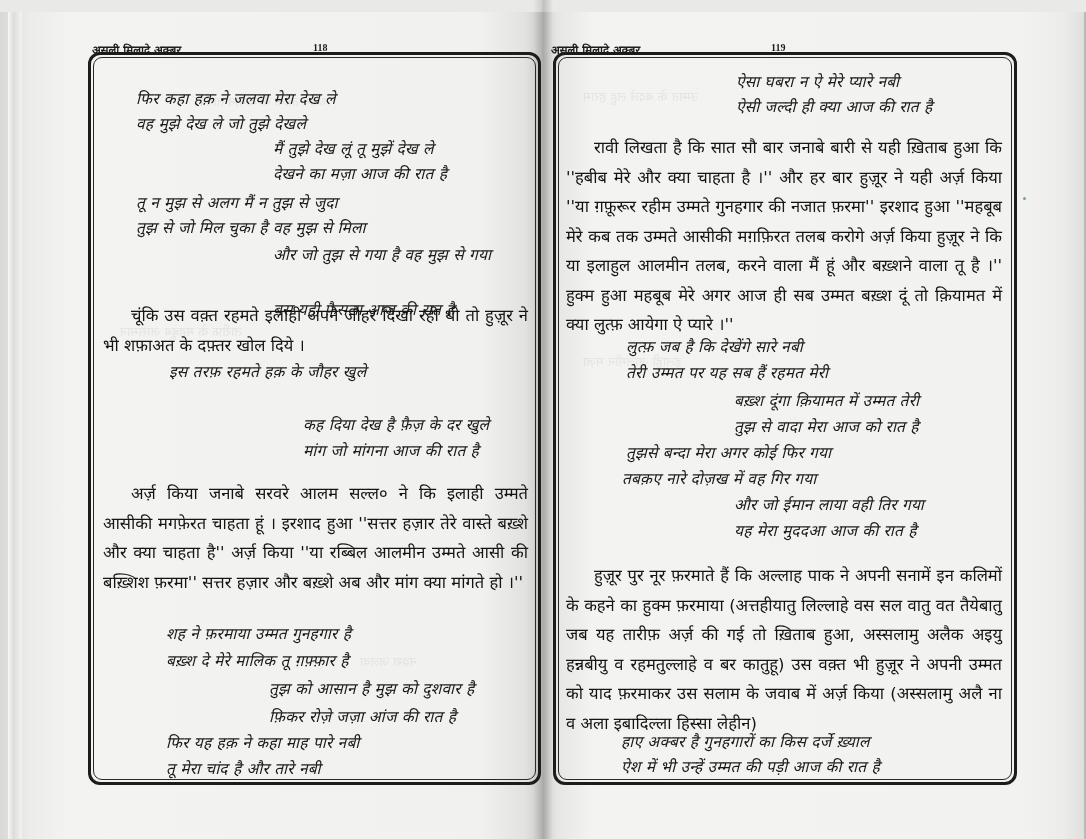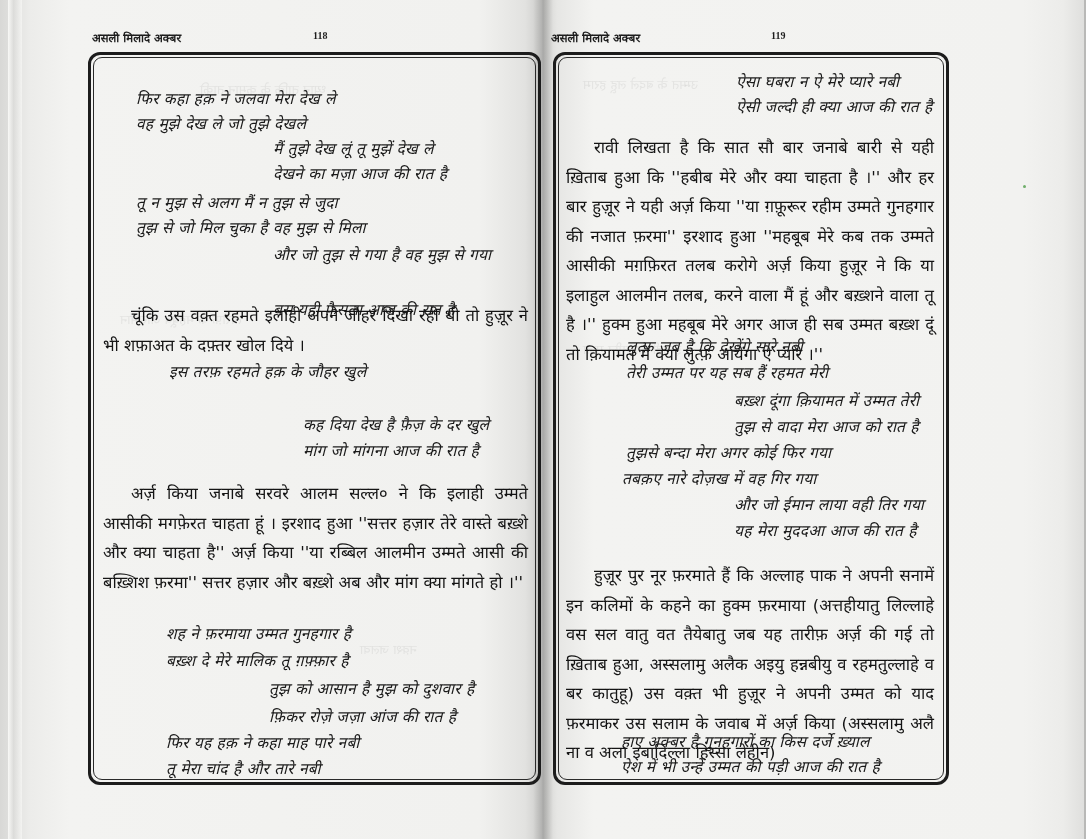--- a/index.html
+++ b/index.html
@@ -4,21 +4,21 @@
 <style>
   html, body { margin: 0; padding: 0; }
   body {
     width: 1086px; height: 839px; overflow: hidden; position: relative;
     background: #e9e9e7;
     font-family: "DejaVu Sans", "Liberation Sans", sans-serif;
     color: #161616;
   }
   .spread { position: absolute; inset: 0; }
   .page {
-    position: absolute; top: 0; bottom: 0;
+    position: absolute; top: 12px; bottom: 0;
     background: #f2f2f0;
     text-align: center;
   }
   .page-left {
     left: 0; width: 543px;
     background: linear-gradient(to right, #d8d8d6 0px, #ececea 30px, #f3f3f1 70px, #f1f1ef 480px, #e2e2e0 525px, #c9c9c7 543px);
   }
   .page-right {
     left: 543px; width: 543px;
     background: linear-gradient(to right, #cfcfcd 0px, #e6e6e4 14px, #f3f3f1 50px, #f2f2f0 480px, #ececea 520px, #dededc 543px);
@@ -46,21 +46,21 @@
     border: 3px solid #1c1c1c;
     border-radius: 12px;
     box-sizing: border-box;
   }
   .frame::after {
     content: ""; position: absolute; inset: 2px;
     border: 1.5px solid #2a2a2a; border-radius: 9px;
     pointer-events: none;
   }
   .frame-left { left: 88px; top: 52px; width: 453px; height: 733px; }
-  .frame-right { left: 553px; top: 52px; width: 396px; height: 733px; }
+  .frame-right { left: 553px; top: 52px; width: 464px; height: 733px; }
 
   .content { position: absolute; left: 0; right: 0; top: 0; bottom: 0; }
   .verse {
     position: absolute; font-style: italic; font-size: 15.5px;
     white-space: nowrap; color: #1a1a1a; letter-spacing: 0.2px;
   }
   .prose {
     position: absolute; font-size: 16.5px; line-height: 29.5px;
     color: #141414; text-align: justify; text-align-last: left;
   }

